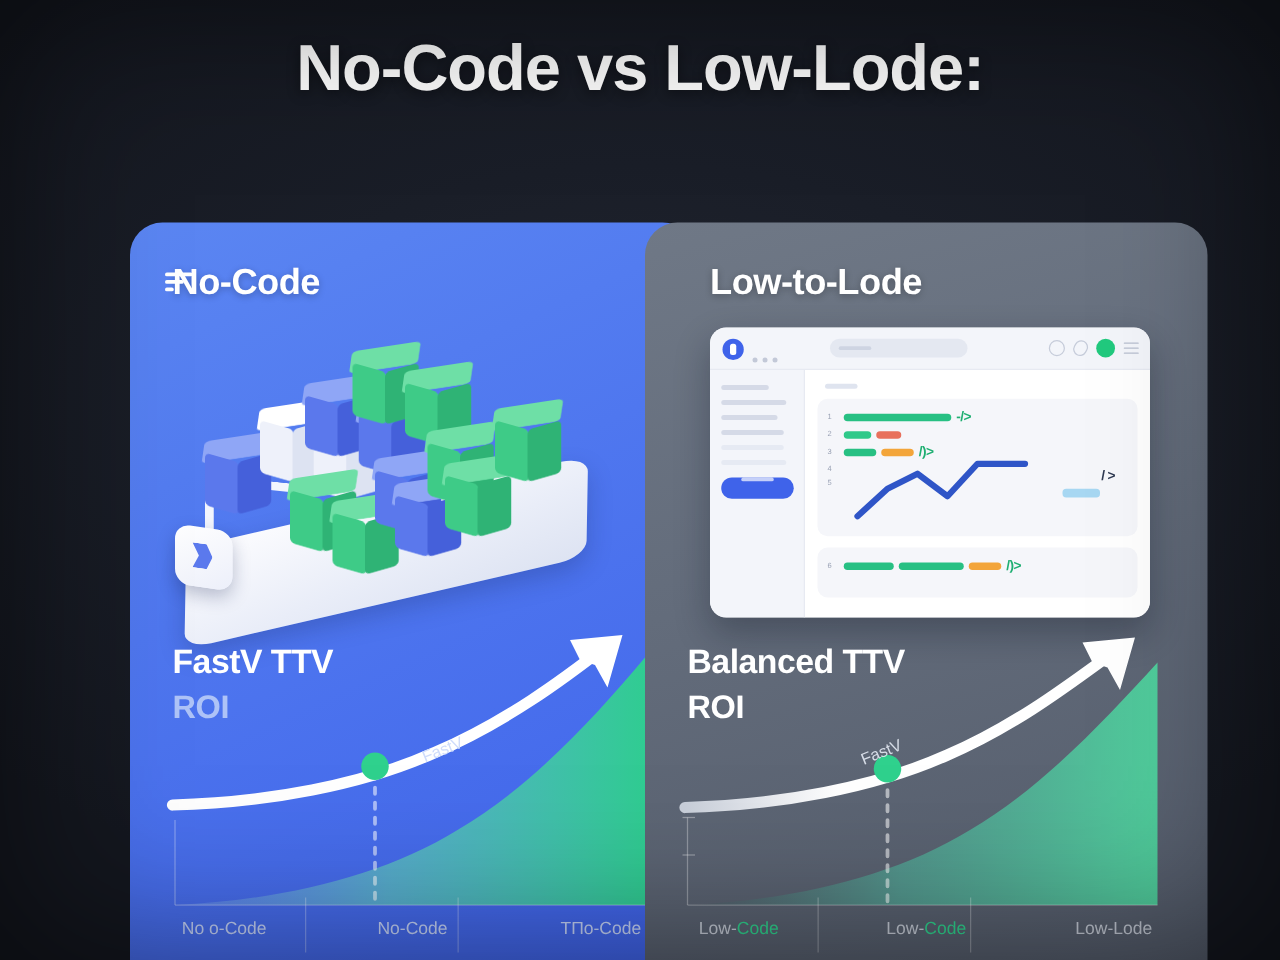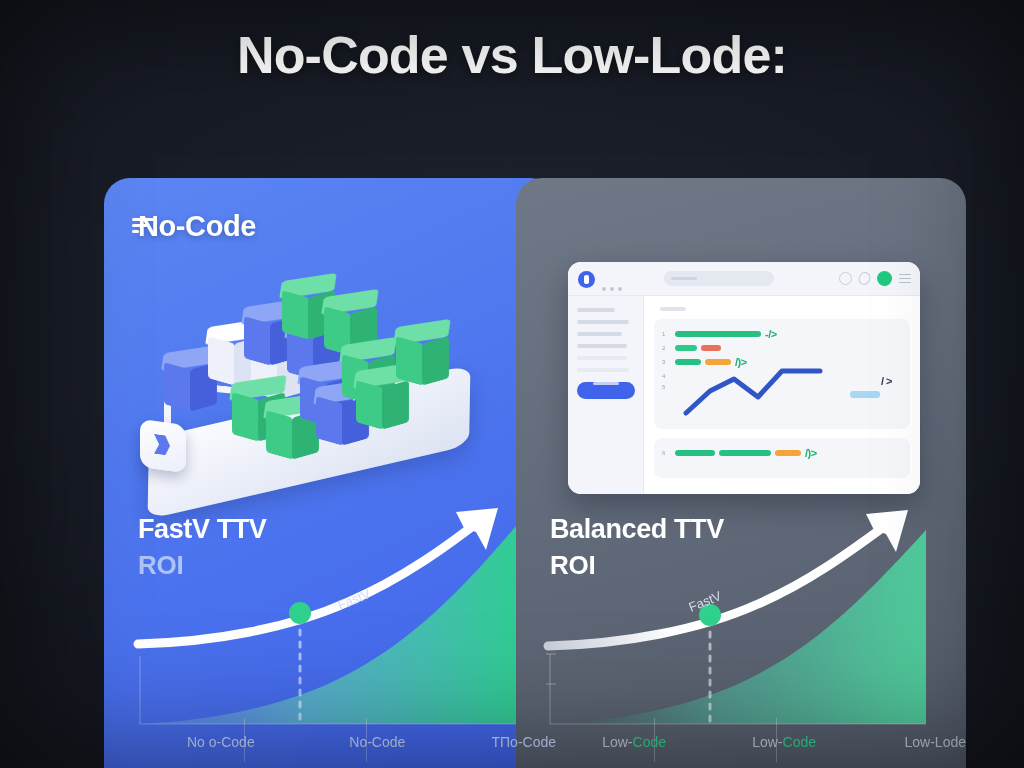--- a/index.html
+++ b/index.html
@@ -369,21 +369,21 @@
   .panel-right .fastv { left: 172px; top: 88px;  color: #d7dde7; }
 
   .axis-labels {
     position: absolute;
     left: 0; bottom: 18px;
     width: 100%;
     display: flex;
     z-index: 6;
     font-size: 14px;
   }
-  .axis-labels .lab { flex: 1; text-align: right; }
+  .axis-labels .lab { flex: 1; text-align: center; }
   .panel-left  .axis-labels .lab { color: #c5d3f8; }
   .panel-right .axis-labels .lab { color: #c3c9d4; }
   .panel-right .axis-labels .lab em { font-style: normal; color: #2fd18d; }
 
   .axis-sep {
     position: absolute;
     bottom: 6px;
     width: 1px;
     height: 44px;
     background: rgba(255,255,255,0.28);
@@ -527,20 +527,21 @@
       <div class="axis-labels">
         <div class="lab">No o-Code</div>
         <div class="lab">No-Code</div>
         <div class="lab">TПo-Code</div>
       </div>
     </div>
   </div>
 
   <div class="panel panel-right">
 
+    <div class="panel-heading">Low-to-Lode</div>
 
     <div class="mockup">
       <div class="mk-topbar">
         <div class="mk-logo"></div>
         <div class="mk-dots"><span></span><span></span><span></span></div>
         <div class="mk-search"></div>
         <div class="mk-actions">
           <div class="mk-ic-ring"></div>
           <div class="mk-ic-clip"></div>
           <div class="mk-avatar"></div>

